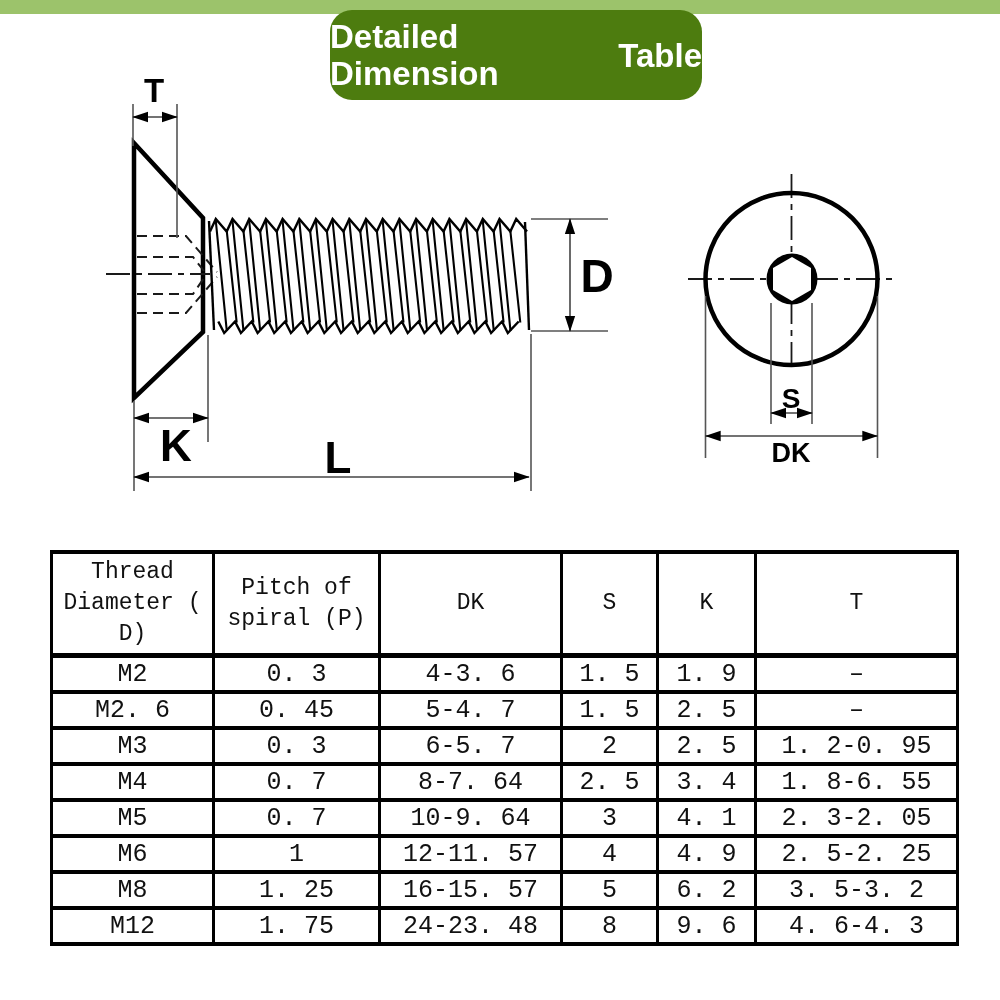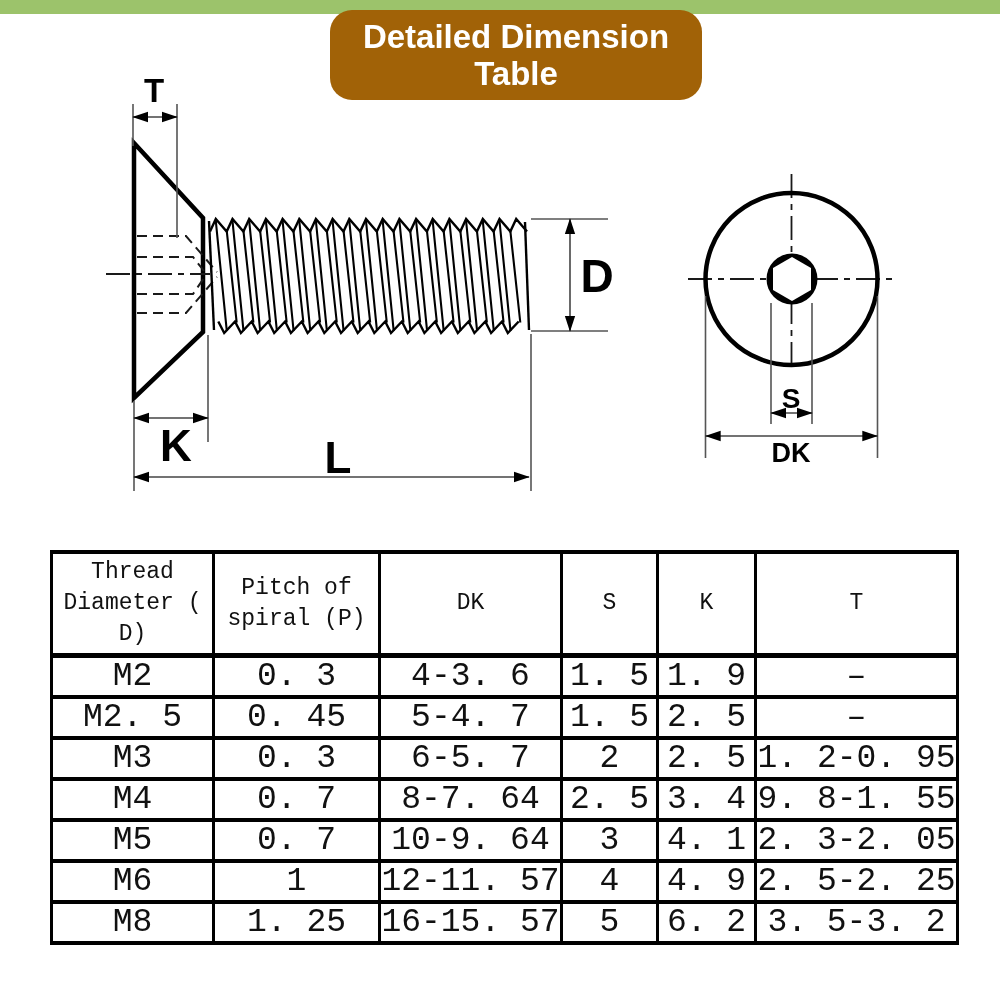--- a/index.html
+++ b/index.html
@@ -1,37 +1,37 @@
 <!DOCTYPE html>
 <html><head>
 <meta charset="utf-8">
 <style>
   html,body{margin:0;padding:0;background:#ffffff;}
   .page{position:relative;width:1000px;height:1000px;background:#fff;overflow:hidden;
         font-family:"Liberation Sans",sans-serif;}
   .topbar{position:absolute;left:0;top:0;width:1000px;height:14px;background:#9cc36b;}
-  .title-box{position:absolute;left:330px;top:10px;width:372px;height:90px;background:#a16207;
-             border-radius:22px;display:flex;flex-direction:column;align-items:center;justify-content:center;}
+  .title-box{position:absolute;left:330px;top:10px;width:372px;height:90px;background:#4d7c0f;
+             border-radius:22px;display:flex;align-items:center;justify-content:center;}
   .title-line{color:#ffffff;font-weight:900;font-size:33px;line-height:37px;letter-spacing:0px;
               font-family:"Liberation Sans",sans-serif;}
   svg text{font-family:"Liberation Sans",sans-serif;font-weight:900;fill:#000;}
   .dim-thin{stroke:#555;stroke-width:1.6;fill:none;}
   .dimline{stroke:#444;stroke-width:1.6;fill:none;}
   .outline{stroke:#000;fill:none;}
   .hidden-dash{stroke:#1a1a1a;stroke-width:2;fill:none;stroke-dasharray:10 6;}
   .centerline{stroke:#1a1a1a;stroke-width:1.8;fill:none;stroke-dasharray:24 6 6 6;}
   table.dim{position:absolute;left:50px;top:550px;width:906px;border-collapse:collapse;
             table-layout:fixed;background:#fff;color:#111;
             font-family:"Liberation Mono","DejaVu Sans Mono",monospace;}
   table.dim th,table.dim td{border-left:3px solid #000;border-right:3px solid #000;
             border-top:4px solid #000;border-bottom:4px solid #000;
             text-align:center;vertical-align:middle;padding:0;}
   table.dim th{height:99px;font-size:23px;font-weight:normal;line-height:31px;white-space:pre-line;}
   table.dim thead th{border-bottom:5px solid #000;}
-  table.dim td{height:32px;font-size:33px;}
+  table.dim td{height:32px;font-size:25px;}
 </style>
 </head>
 <body>
 
 <div class="page">
 
   <div class="topbar"></div>
 
   <div class="title-box">
     <div class="title-line">Detailed Dimension</div>
@@ -134,42 +134,42 @@
     <tbody id="tbody">
         <tr>
           <td>M2</td>
           <td>0. 3</td>
           <td>4-3. 6</td>
           <td>1. 5</td>
           <td>1. 9</td>
           <td>–</td>
         </tr>
         <tr>
-          <td>M2. 5</td>
+          <td>M2. 6</td>
           <td>0. 45</td>
           <td>5-4. 7</td>
           <td>1. 5</td>
           <td>2. 5</td>
           <td>–</td>
         </tr>
         <tr>
           <td>M3</td>
           <td>0. 3</td>
           <td>6-5. 7</td>
           <td>2</td>
           <td>2. 5</td>
           <td>1. 2-0. 95</td>
         </tr>
         <tr>
           <td>M4</td>
           <td>0. 7</td>
           <td>8-7. 64</td>
           <td>2. 5</td>
           <td>3. 4</td>
-          <td>9. 8-1. 55</td>
+          <td>1. 8-6. 55</td>
         </tr>
         <tr>
           <td>M5</td>
           <td>0. 7</td>
           <td>10-9. 64</td>
           <td>3</td>
           <td>4. 1</td>
           <td>2. 3-2. 05</td>
         </tr>
         <tr>
@@ -181,16 +181,24 @@
           <td>2. 5-2. 25</td>
         </tr>
         <tr>
           <td>M8</td>
           <td>1. 25</td>
           <td>16-15. 57</td>
           <td>5</td>
           <td>6. 2</td>
           <td>3. 5-3. 2</td>
         </tr>
+        <tr>
+          <td>M12</td>
+          <td>1. 75</td>
+          <td>24-23. 48</td>
+          <td>8</td>
+          <td>9. 6</td>
+          <td>4. 6-4. 3</td>
+        </tr>
       </tbody>
   </table>
 
 </div>
 
 </body></html>

